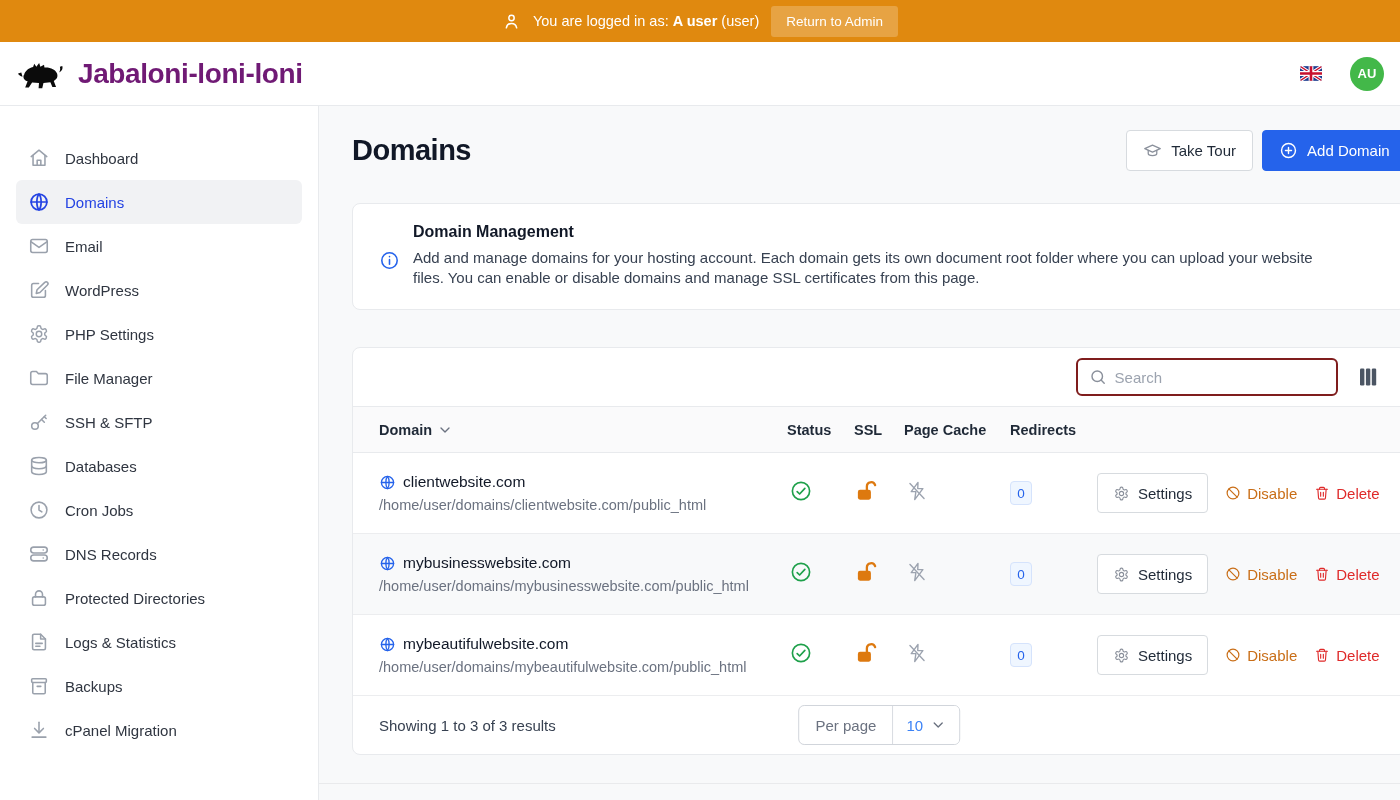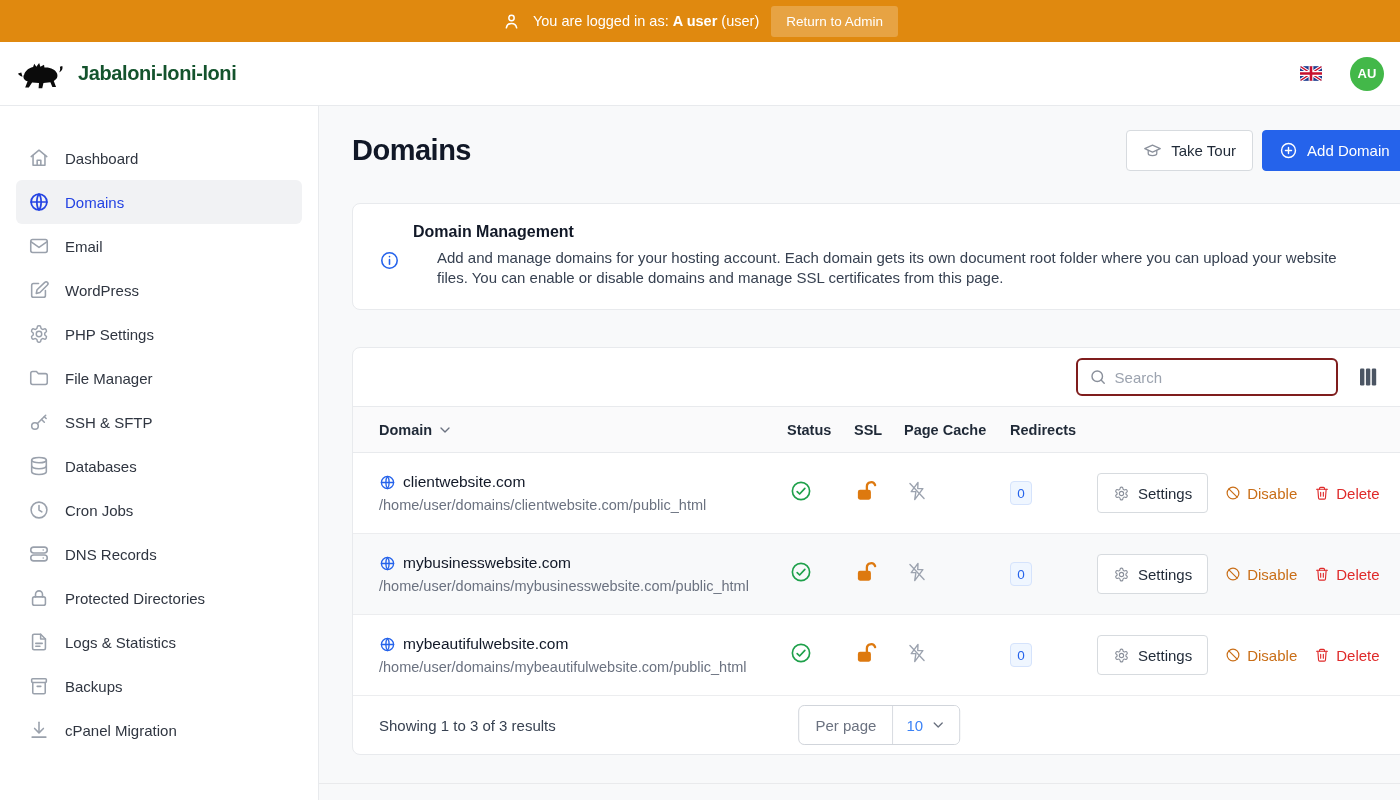--- a/index.html
+++ b/index.html
@@ -24,21 +24,21 @@
     border:none; border-radius:3px; padding:8px 15px; font-size:13.5px;
     font-family:inherit; cursor:pointer;
   }
 
   
   .header {
     height:64px; background:#fff; border-bottom:1px solid #E8EAED;
     display:flex; align-items:center; padding:0 16px;
   }
   .logo { width:52px; height:40px; margin-right:10px; }
-  .brand { font-size:20px; font-weight:800; letter-spacing:-.4px; color:#14532d; }
+  .brand { font-size:28px; font-weight:800; letter-spacing:-.4px; color:#701a75; }
   .header-right { margin-left:auto; display:flex; align-items:center; gap:28px; }
   .flag { width:22px; height:15px; border-radius:2px; overflow:hidden; display:block; }
   .avatar {
     width:34px; height:34px; border-radius:50%; background:#43B849; color:#fff;
     display:flex; align-items:center; justify-content:center;
     font-size:13px; font-weight:700; cursor:pointer;
   }
 
   
   .layout { display:flex; height:694px; }
@@ -68,21 +68,21 @@
   .btn-add { background:#2563EB; border:1px solid #2563EB; color:#fff; font-weight:500; }
   .btn-add .ic { width:19px; height:19px; color:#fff; }
 
   
   .info-card {
     background:#fff; border:1px solid #E8EAED; border-radius:8px;
     padding:19px 26px 21px; display:flex; gap:13px; margin-bottom:37px;
   }
   .info-card .ic { width:21px; height:21px; color:#2563EB; margin-top:27px; }
   .info-title { font-size:16px; font-weight:700; margin-bottom:7px; }
-  .info-desc { font-size:15px; line-height:20px; color:#374151; max-width:920px;margin-left:24px; }
+  .info-desc { font-size:15px; line-height:20px; color:#374151; max-width:920px; }
 
   
   .table-card { background:#fff; border:1px solid #E8EAED; border-radius:8px; }
   .toolbar { display:flex; justify-content:flex-end; align-items:center; gap:18px; padding:10px 26px; }
   .search-box {
     width:262px; height:38px; border:2px solid #7f1d1d; border-radius:6px;
     display:flex; align-items:center; padding:0 11px; gap:8px; background:#fff;
   }
   .search-box .ic { width:18px; height:18px; color:#8A909B; }
   .search-box input { border:none; outline:none; flex:1; font-size:15px; font-family:inherit; color:#111827; }

